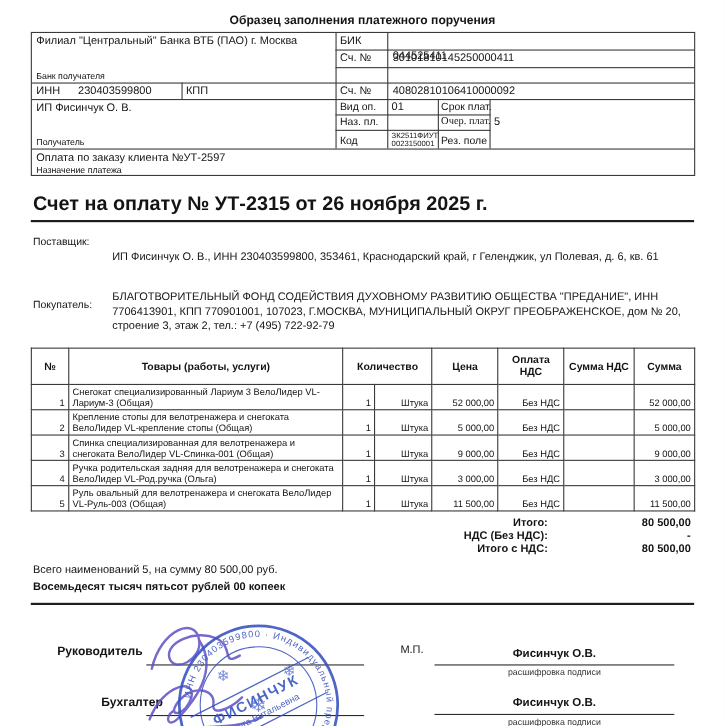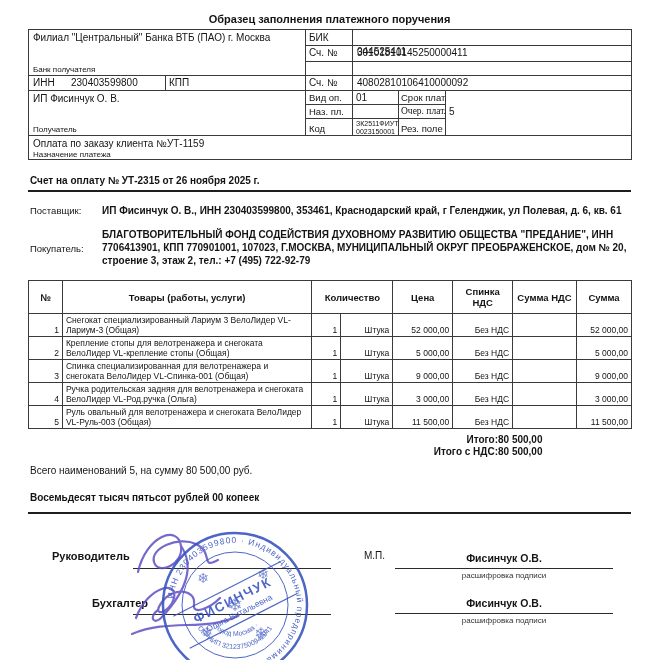--- a/index.html
+++ b/index.html
@@ -12,38 +12,38 @@
   .po{
     position:relative;margin:4px 0 0 28px;width:604px;height:131px;
     border:1px solid #3a3a3a;box-sizing:border-box;font-size:10px;
   }
   .po .hl{position:absolute;height:1px;background:#3a3a3a;}
   .po .vl{position:absolute;width:1px;background:#3a3a3a;}
   .po .cell{position:absolute;white-space:nowrap;line-height:11px;}
   .po .small{font-size:8px;}
   .po .kodval{font-size:7px;line-height:8px;}
   
-  .inv-title{margin:15px 0 0 30px;font-size:10px;font-weight:bold;}
+  .inv-title{margin:15px 0 0 30px;font-size:18px;font-weight:bold;}
   .rule{height:2px;background:#1e1e1e;margin:4px 28px 0 28px;}
   .party{display:flex;margin:12px 18px 0 30px;}
   .party .plabel{width:72px;flex:none;font-size:9.5px;padding-top:1px;}
-  .party .pvalue{font-size:10px;font-weight:bold;line-height:13px;}
+  .party .pvalue{font-size:10px;font-weight:normal;line-height:13px;margin-top:13px;}
   
   table.items{margin:13px 0 0 28px;width:604px;border-collapse:collapse;border:1.5px solid #2b2b2b;}
   table.items th{border:1px solid #3a3a3a;font-size:9.5px;font-weight:bold;padding:5px 2px;text-align:center;}
   table.items td{border:1px solid #3a3a3a;font-size:8.5px;padding:1px 3px;vertical-align:bottom;}
   table.items td.name{vertical-align:middle;line-height:10px;}
   table.items td.num{text-align:right;}
   table.items td.rt{text-align:right;}
   
   .totals{margin:5px 28px 0 28px;}
   .tline{display:flex;justify-content:flex-end;font-size:10px;font-weight:bold;line-height:12px;}
-  .tline .tv{width:130px;padding-right:3px;}
-  
-  .sum1{margin:7px 0 16px 30px;font-size:10px;}
+  .tline .tv{width:130px;text-align:right;padding-right:3px;}
+  
+  .sum1{margin:7px 0 4px 30px;font-size:10px;}
   .sum2{margin:2px 0 0 30px;font-size:10px;font-weight:bold;}
   
   .sig-section{position:relative;height:166px;margin-top:4px;}
   .sig-label{position:absolute;font-size:11px;font-weight:bold;}
   .sig-line{position:absolute;height:1px;background:#2b2b2b;}
   .mp{position:absolute;font-size:10px;}
   .sig-name{position:absolute;font-size:10.5px;font-weight:bold;text-align:center;}
   .sig-transcript{position:absolute;font-size:8px;text-align:center;color:#333;}
   .sig-ink,.stamp{position:absolute;}
 </style>
@@ -84,21 +84,21 @@
     <div class="cell small" style="left:4px;top:94px;">Получатель</div>
     <div class="cell" style="left:280px;top:62px;font-size:9.5px;text-align:center;">Вид оп.</div>
     <div class="cell" style="left:327px;top:62px;">01</div>
     <div class="cell" style="left:372px;top:62px;font-size:9.5px;">Срок плат.</div>
     <div class="cell" style="left:280px;top:76px;font-size:9.5px;">Наз. пл.</div>
     <div class="cell" style="left:372px;top:76px;font-size:9.5px;font-family:Liberation Serif, serif;">Очер. плат.</div>
     <div class="cell" style="left:420px;top:76px;">5</div>
     <div class="cell" style="left:280px;top:93px;font-size:9.5px;">Код</div>
     <div class="cell kodval" style="left:327px;top:90px;"><span>ЗК2511ФИУТ</span><br><span>0023150001</span></div>
     <div class="cell" style="left:372px;top:93px;font-size:9.5px;">Рез. поле</div>
-    <div class="cell" style="left:4px;top:108px;">Оплата по заказу клиента №УТ-1159</div>
+    <div class="cell" style="left:4px;top:108px;">Оплата по заказу клиента №УТ-2597</div>
     <div class="cell small" style="left:4px;top:119px;">Назначение платежа</div>
   </div>
 
   <div class="inv-title">Счет на оплату № УТ-2315 от 26 ноября 2025 г.</div>
   <div class="rule"></div>
 
   <div class="party">
     <div class="plabel">Поставщик:</div>
     <div class="pvalue">ИП Фисинчук О. В., ИНН 230403599800, 353461, Краснодарский край, г Геленджик, ул Полевая, д. 6, кв. 61</div>
   </div>
@@ -117,21 +117,21 @@
         <col style="width:60px">
         <col style="width:64px">
         <col style="width:55px">
     </colgroup>
     <tbody>
         <tr>
       <th>№</th>
       <th>Товары (работы, услуги)</th>
       <th colspan="2">Количество</th>
       <th>Цена</th>
-      <th>Спинка НДС</th>
+      <th>Оплата НДС</th>
       <th>Сумма НДС</th>
       <th>Сумма</th>
     </tr>
     <tr>
       <td class="num">1</td>
       <td class="name">Снегокат специализированный Лариум 3 ВелоЛидер VL-Лариум-3 (Общая)</td>
       <td class="rt">1</td>
       <td class="rt">Штука</td>
       <td class="rt">52 000,00</td>
       <td class="rt">Без НДС</td>
@@ -178,20 +178,24 @@
       <td class="rt"></td>
       <td class="rt">11 500,00</td>
     </tr>
   </tbody>
     </table>
 
   <div class="totals">
     <div class="tline">
       <span>Итого:</span>
       <span class="tv">80 500,00</span>
+    </div>
+    <div class="tline">
+      <span>НДС (Без НДС):</span>
+      <span class="tv">-</span>
     </div>
     <div class="tline">
       <span>Итого с НДС:</span>
       <span class="tv">80 500,00</span>
     </div>
   </div>
 
   <div class="sum1">Всего наименований 5, на сумму 80 500,00 руб.</div>
   <div class="sum2">Восемьдесят тысяч пятьсот рублей 00 копеек</div>
   <div class="rule" style="margin-top:9px;"></div>

